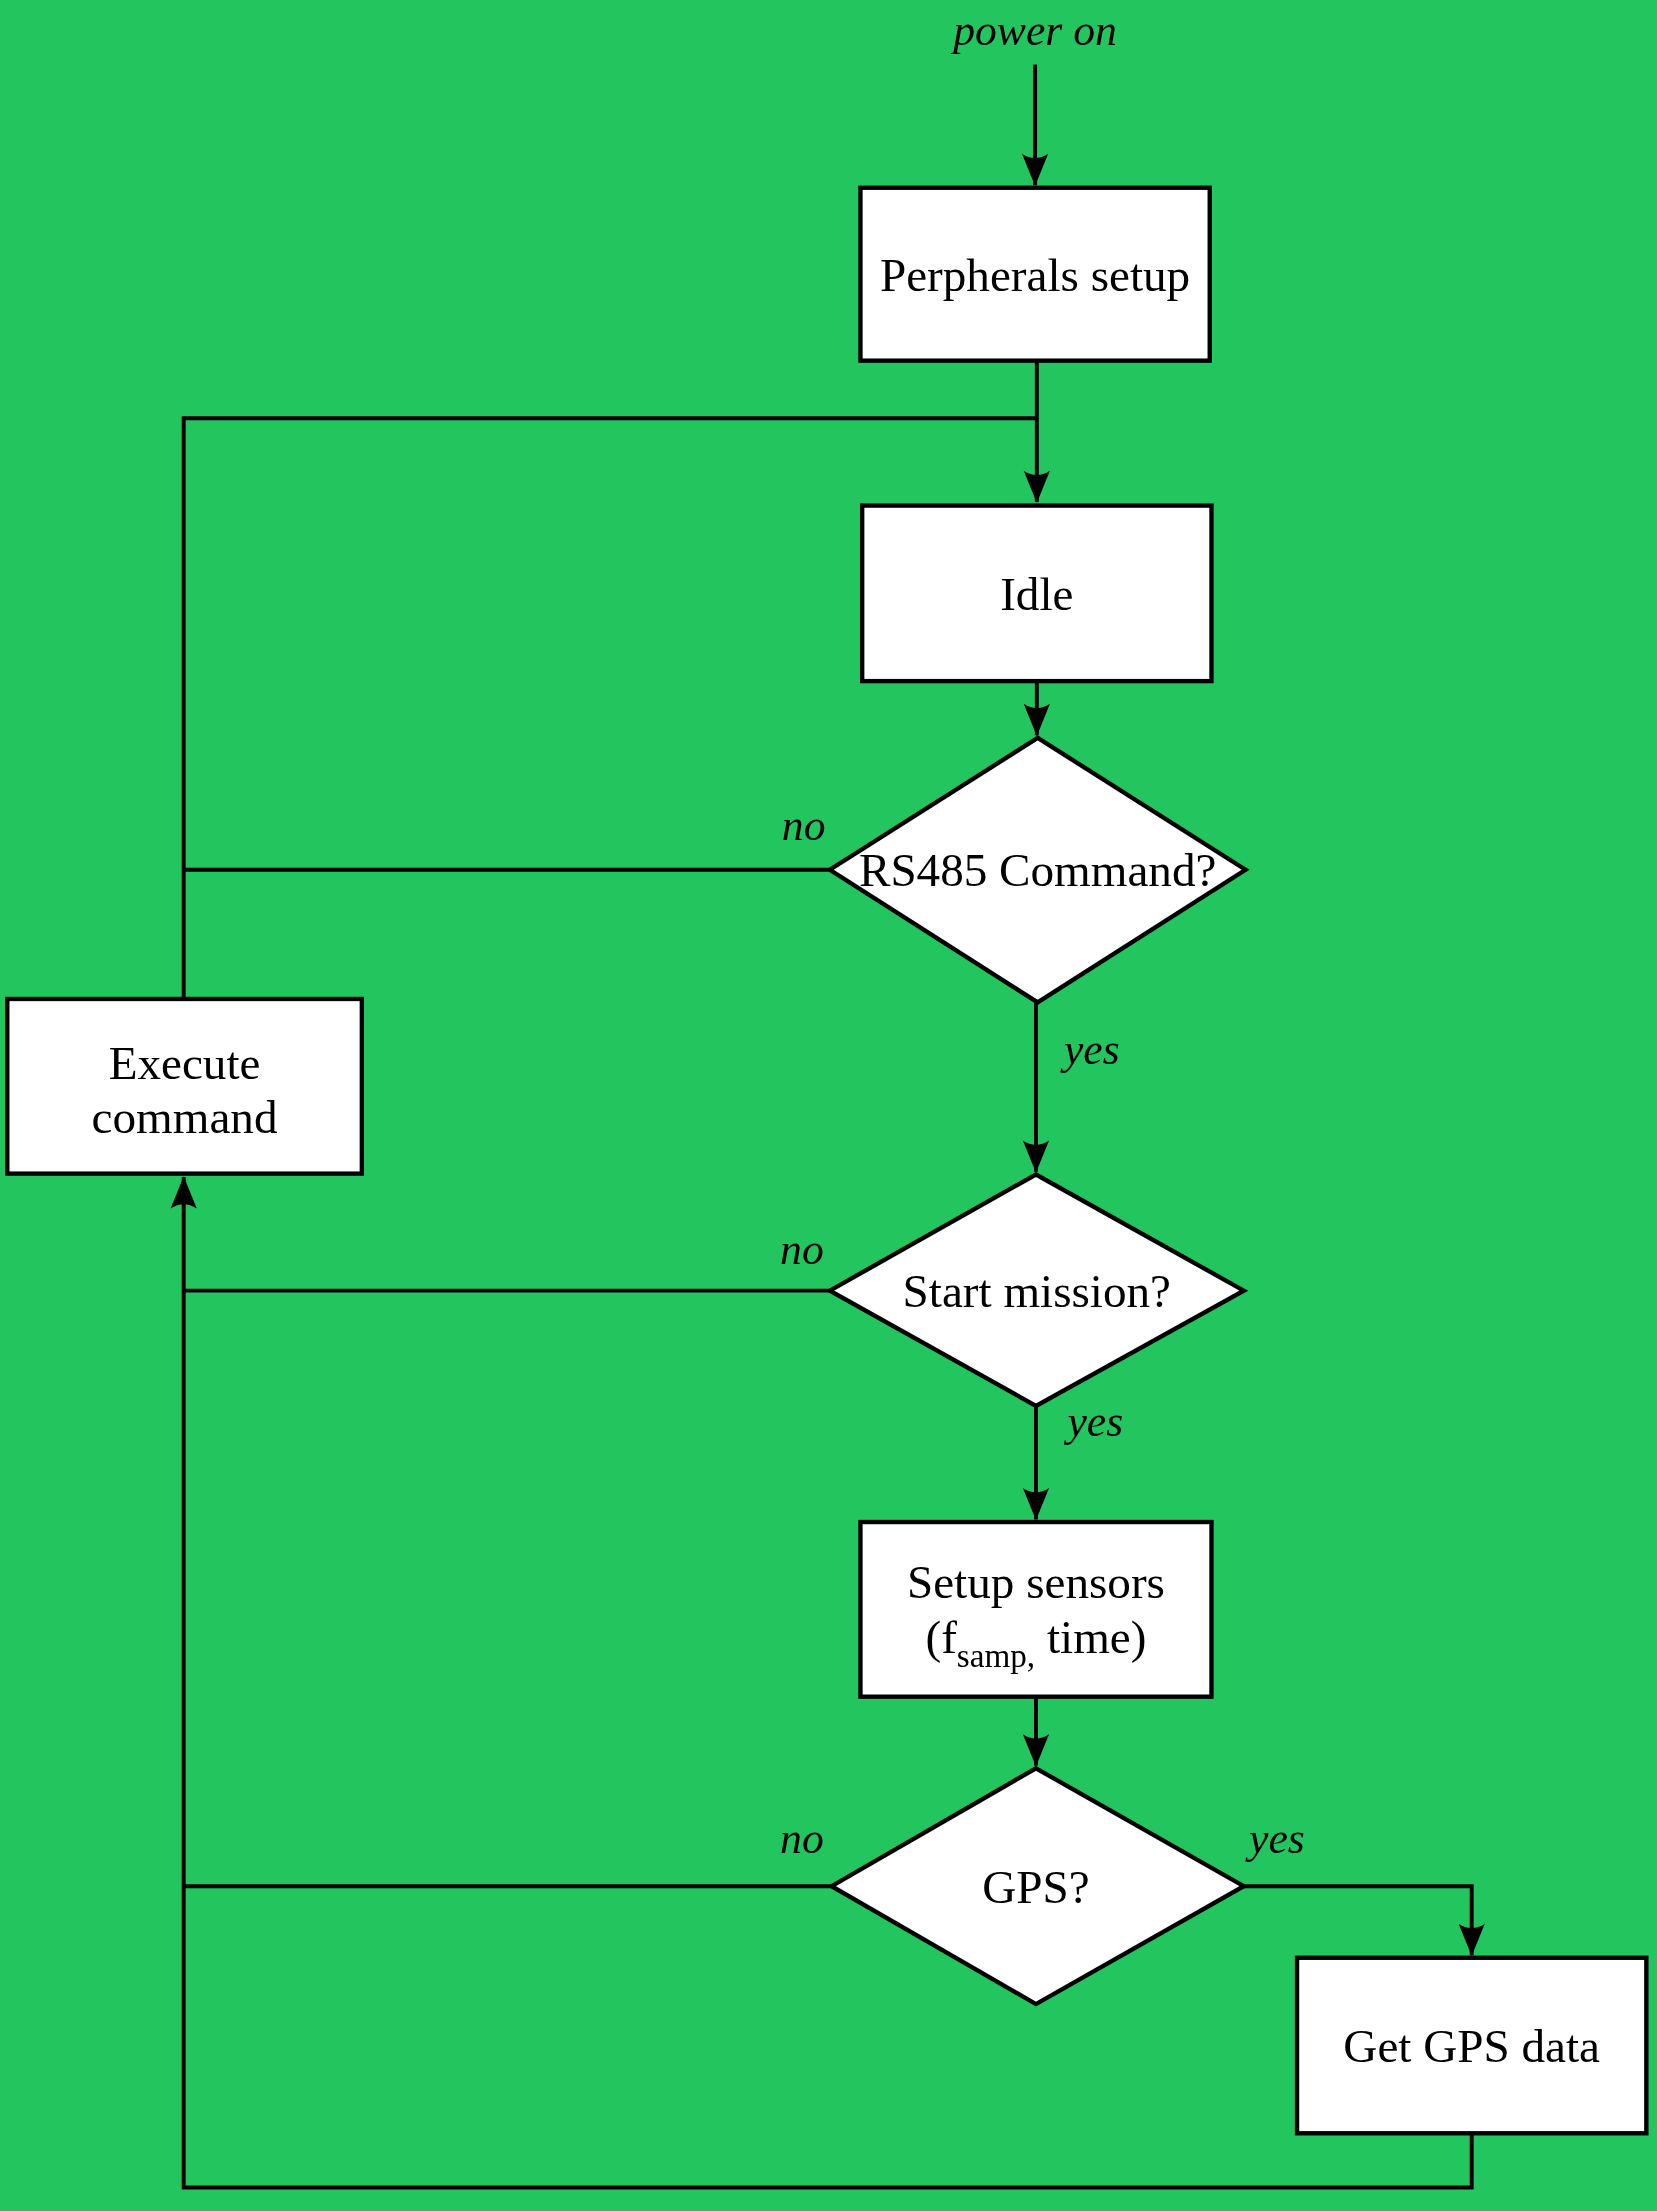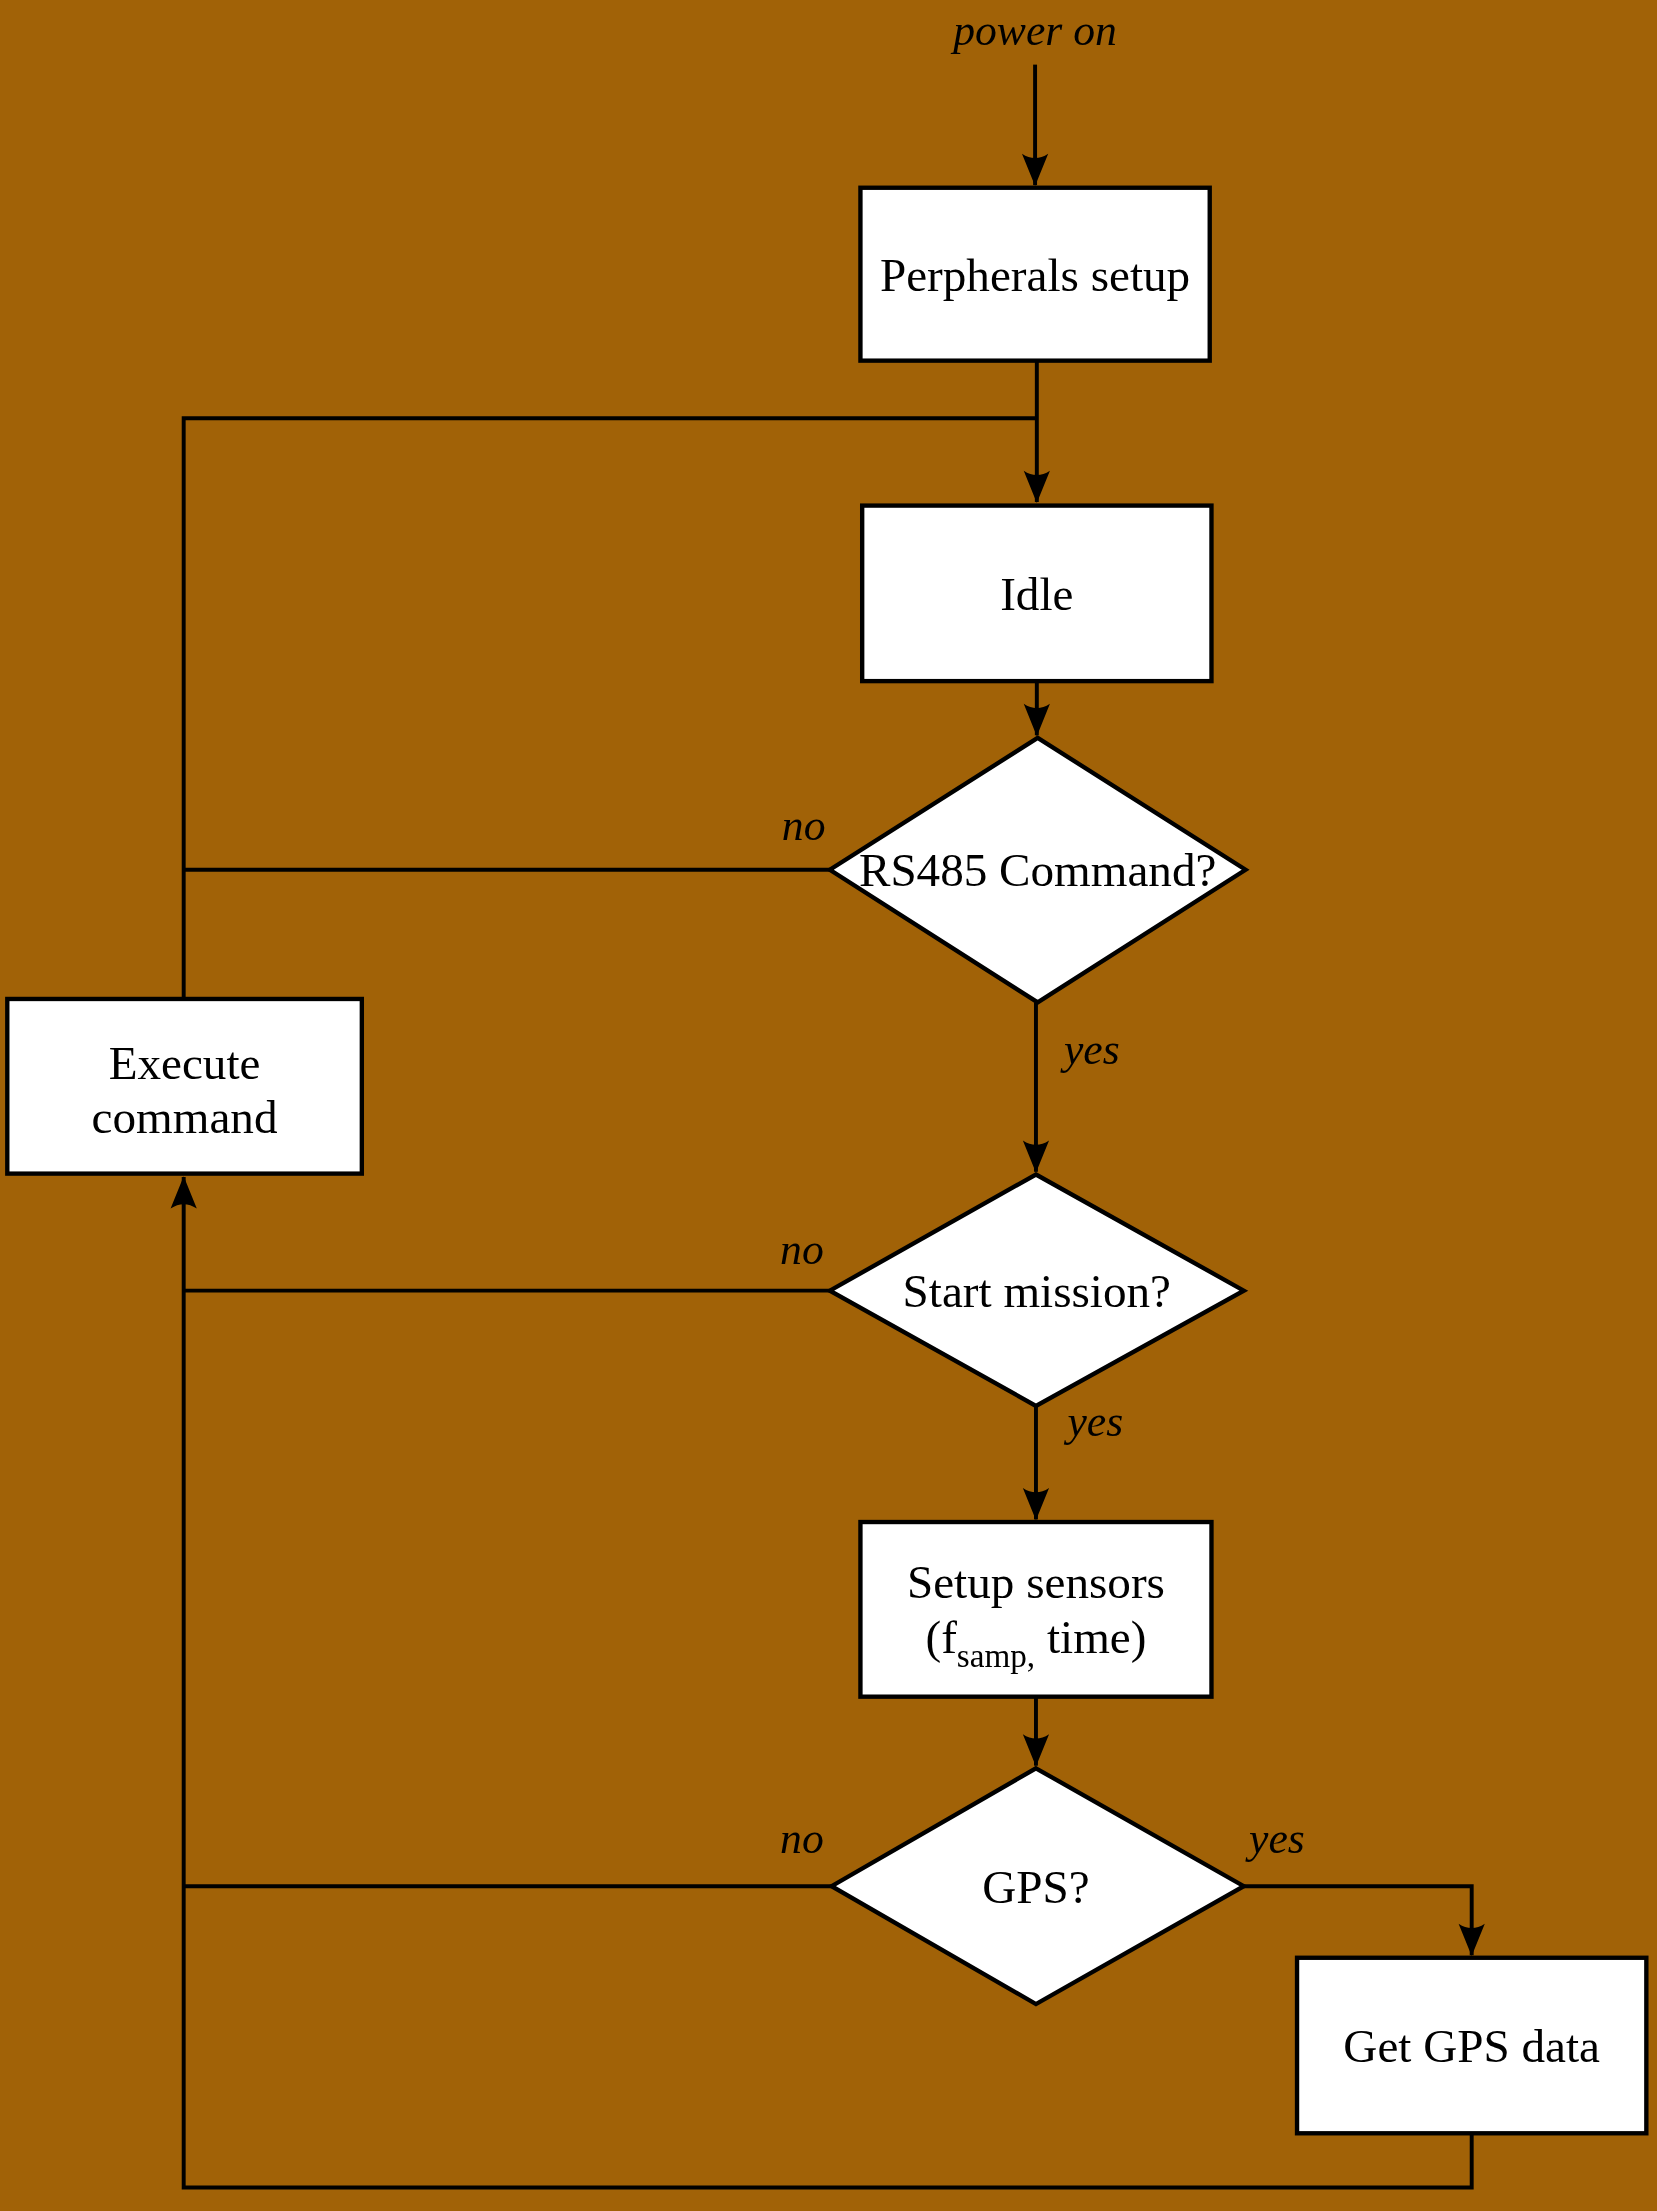--- a/index.html
+++ b/index.html
@@ -1,20 +1,20 @@
 <!DOCTYPE html>
 <html style="font-size:14px"><head>
 <meta charset="utf-8">
 <style>
   html, body { margin: 0; padding: 0; background: #ffffff; }
   .canvas {
     position: relative;
     width: 1658px;
     height: 2211px;
-    background: #a16207;
+    background: #22c55e;
     overflow: hidden;
   }
   svg { display: block; }
   .shape  { fill: #ffffff; stroke: #000000; stroke-width: 5; }
   .edge   { fill: none; stroke: #000000; stroke-width: 4.5; stroke-linejoin: miter; }
   .node-text {
     font-family: "Liberation Serif", serif;
     font-size: 54px;
     fill: #000000;
   }

